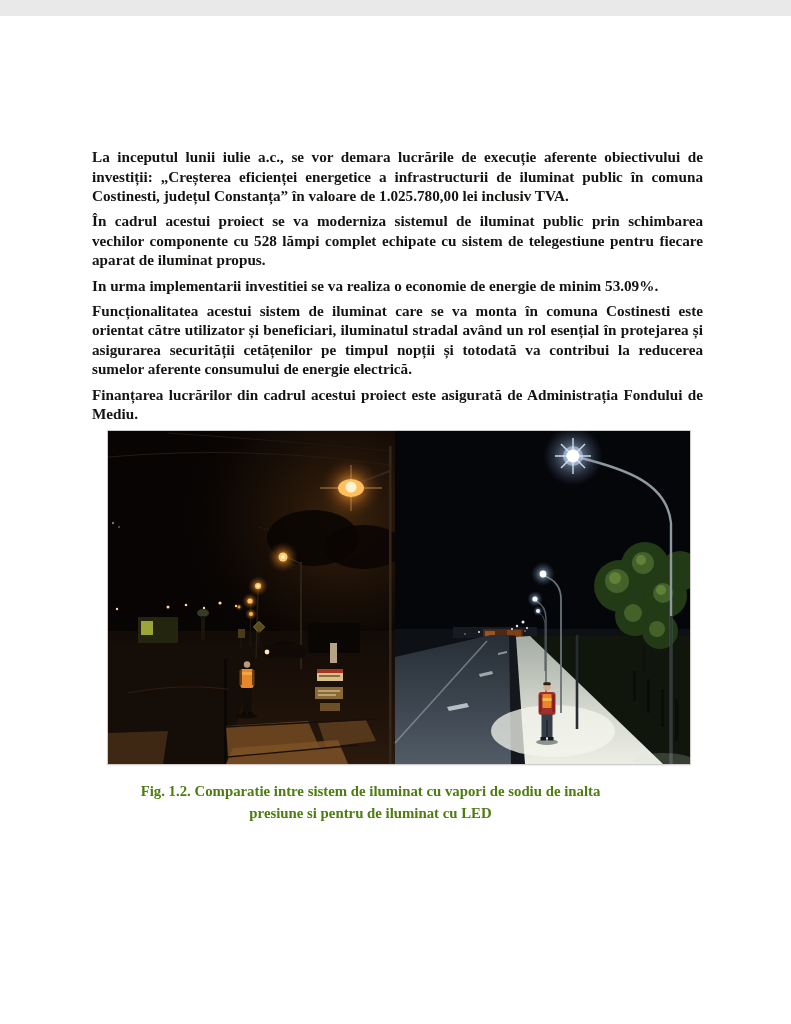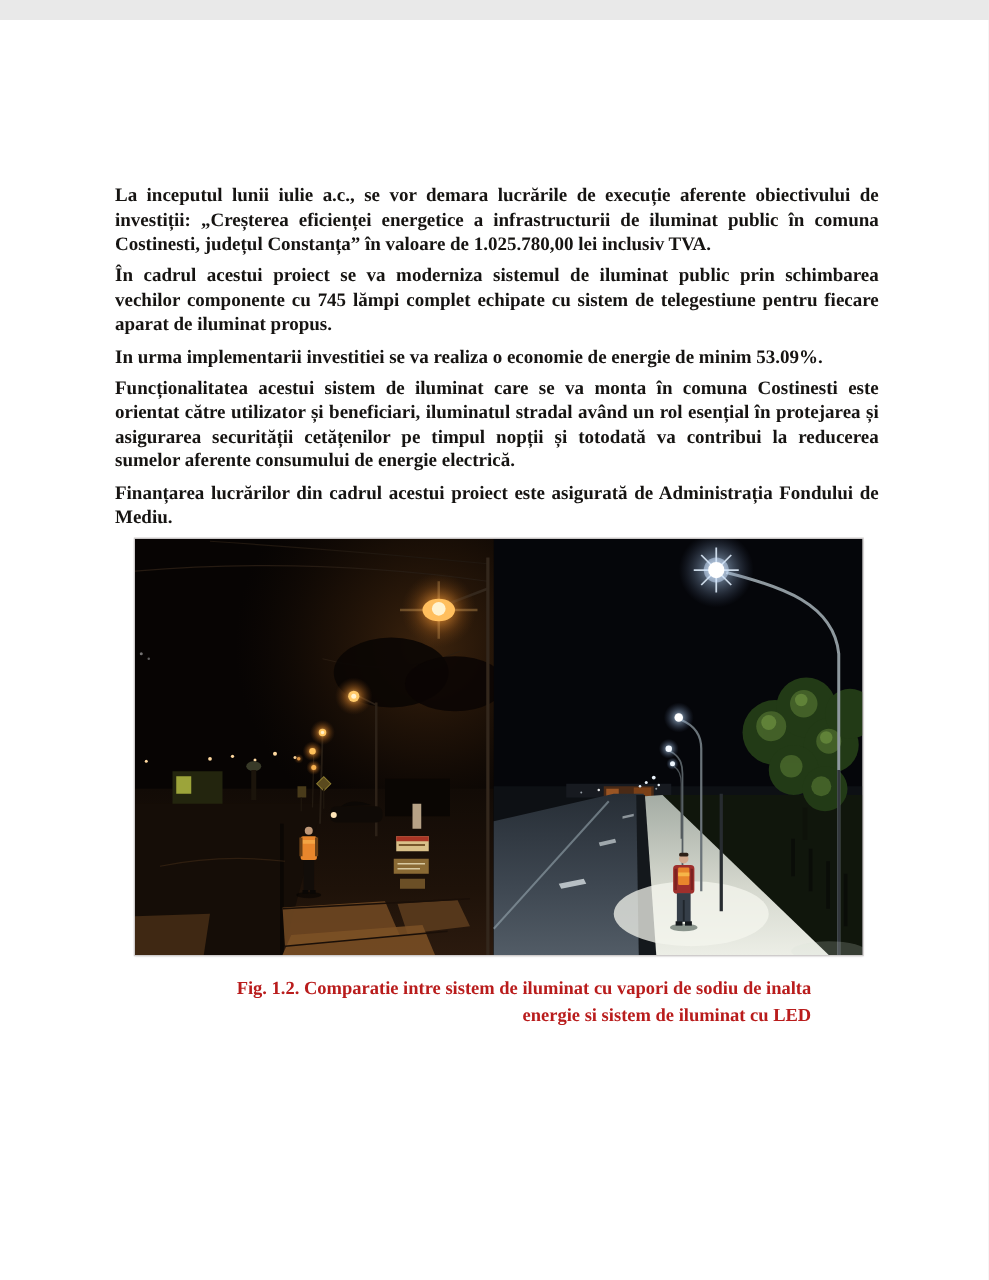--- a/index.html
+++ b/index.html
@@ -15,32 +15,32 @@
   }
   .textblock p{margin:0 0 5.5px 0;}
   .figure-wrap{
     position:absolute;left:108px;top:415px;width:582px;height:333px;
     outline:1px solid #cfcccc;box-shadow:0 1px 2px rgba(0,0,0,.18);
     background:#000;
   }
   .figure-wrap svg{display:block;}
   .caption{
     position:absolute;left:92px;top:765px;width:557px;
-    text-align:right;color:#b91c1c;font-weight:bold;
+    text-align:center;color:#4d7c0f;font-weight:bold;
     font-size:14.8px;line-height:21.5px;
   }
 </style>
 </head>
 <body>
 
 <div class="page">
 
   <div class="textblock">
     <p>La inceputul lunii iulie a.c., se vor demara lucrările de execuție aferente obiectivului de investiții: „Creșterea eficienței energetice a infrastructurii de iluminat public în comuna Costinesti, județul Constanța” în valoare de 1.025.780,00 lei inclusiv TVA.</p>
-    <p>În cadrul acestui proiect se va moderniza sistemul de iluminat public prin schimbarea vechilor componente cu 745 lămpi complet echipate cu sistem de telegestiune pentru fiecare aparat de iluminat propus.</p>
+    <p>În cadrul acestui proiect se va moderniza sistemul de iluminat public prin schimbarea vechilor componente cu 528 lămpi complet echipate cu sistem de telegestiune pentru fiecare aparat de iluminat propus.</p>
     <p>In urma implementarii investitiei se va realiza o economie de energie de minim 53.09%.</p>
     <p>Funcționalitatea acestui sistem de iluminat care se va monta în comuna Costinesti este orientat către utilizator și beneficiari, iluminatul stradal având un rol esențial în protejarea și asigurarea securității cetățenilor pe timpul nopții și totodată va contribui la reducerea sumelor aferente consumului de energie electrică.</p>
     <p>Finanțarea lucrărilor din cadrul acestui proiect este asigurată de Administrația Fondului de Mediu.</p>
   </div>
 
   <div class="figure-wrap">
     <svg width="582" height="333" viewBox="0 0 582 333">
       <defs>
         <radialGradient id="gHaloWide">
           <stop offset="0%" stop-color="rgba(105,62,22,0.55)"></stop>
@@ -277,16 +277,16 @@
           <rect x="145.5" y="306" width="5.5" height="3.5" fill="#14181c"></rect>
           <rect x="153" y="306" width="5.5" height="3.5" fill="#14181c"></rect>
         </g>
         <ellipse cx="268" cy="330" rx="30" ry="8" fill="rgba(215,225,215,0.2)"></ellipse>
       </g>
     </svg>
   </div>
 
   <div class="caption">
     <span>Fig. 1.2. Comparatie intre sistem de iluminat cu vapori de sodiu de inalta</span><br>
-    <span>energie si sistem de iluminat cu LED</span>
+    <span>presiune si pentru de iluminat cu LED</span>
   </div>
 
 </div>
 
 </body></html>

